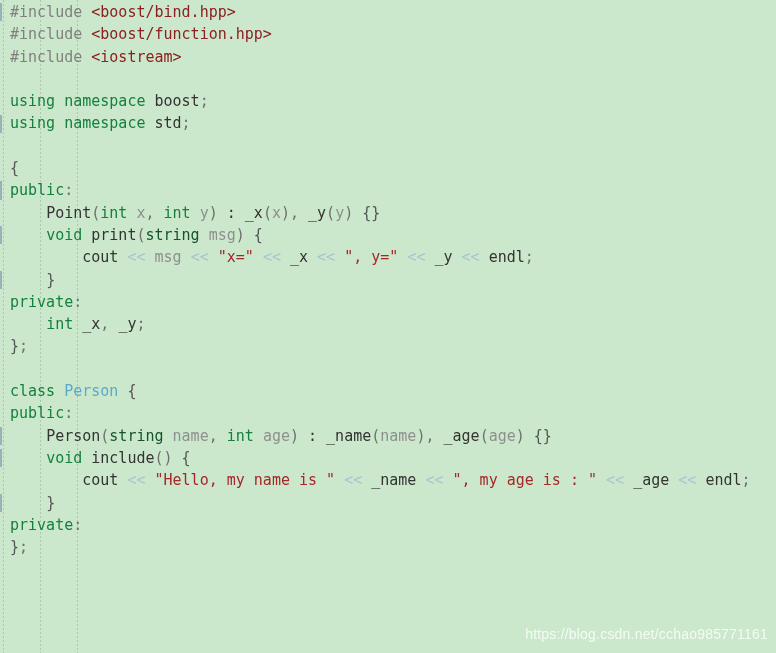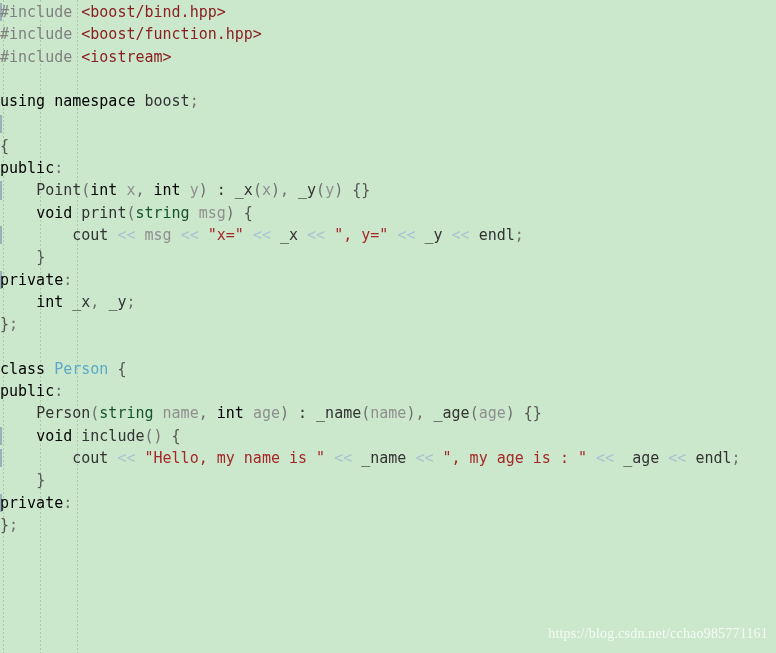--- a/index.html
+++ b/index.html
@@ -23,26 +23,27 @@
     position: absolute;
     left: 0;
     top: 1px;
     width: 776px;
   }
   .line {
     height: 22.3px;
     line-height: 22.3px;
     white-space: pre;
     position: relative;
+    padding-left: 10px;
   }
   
   .t-plain   { color: #333333; }
   .t-pre     { color: #808080; }
   .t-inc     { color: #8b2020; }
-  .t-kw      { color: #000000; }
+  .t-kw      { color: #15803d; }
   .t-type    { color: #14532d; }
   .t-cls     { color: #5ca8c8; }
   .t-str     { color: #a52828; }
   .t-op      { color: #a8c4d0; }
   .t-param   { color: #8f8f8f; }
   .t-punct   { color: #6f6f6f; }
   .t-brace   { color: #555555; }
 
   
   .guide {
@@ -65,21 +66,21 @@
     left: 0;
     width: 2px;
     background: #8a9fb0;
     opacity: 0.75;
     pointer-events: none;
   }
   .watermark {
     position: absolute;
     right: 8px;
     bottom: 8px;
-    font-family: Liberation Serif, serif;
+    font-family: Liberation Sans, sans-serif;
     font-size: 14px;
     color: rgba(255,255,255,0.80);
     letter-spacing: 0.2px;
     white-space: nowrap;
     user-select: none;
     pointer-events: none;
   }
 </style>
 </head>
 <body>
@@ -102,20 +103,21 @@
       <div class="changebar" style="top: 449px; height: 18.3px;"></div>
       <div class="changebar" style="top: 493.6px; height: 18.3px;"></div>
     </div>
 
   <div class="code-area" id="code-area">
       <div class="line"><span class="t-pre">#include</span><span class="t-plain"> </span><span class="t-inc">&lt;boost/bind.hpp&gt;</span></div>
       <div class="line"><span class="t-pre">#include</span><span class="t-plain"> </span><span class="t-inc">&lt;boost/function.hpp&gt;</span></div>
       <div class="line"><span class="t-pre">#include</span><span class="t-plain"> </span><span class="t-inc">&lt;iostream&gt;</span></div>
       <div class="line">&nbsp;</div>
       <div class="line"><span class="t-kw">using</span><span class="t-plain"> </span><span class="t-kw">namespace</span><span class="t-plain"> </span><span class="t-plain">boost</span><span class="t-punct">;</span></div>
+      <div class="line"><span class="t-kw">using</span><span class="t-plain"> </span><span class="t-kw">namespace</span><span class="t-plain"> </span><span class="t-plain">std</span><span class="t-punct">;</span></div>
       <div class="line">&nbsp;</div>
       <div class="line"><span class="t-brace">{</span></div>
       <div class="line"><span class="t-kw">public</span><span class="t-punct">:</span></div>
       <div class="line"><span class="t-plain">    </span><span class="t-plain">Point</span><span class="t-punct">(</span><span class="t-kw">int</span><span class="t-plain"> </span><span class="t-param">x</span><span class="t-punct">, </span><span class="t-kw">int</span><span class="t-plain"> </span><span class="t-param">y</span><span class="t-punct">)</span><span class="t-plain"> : </span><span class="t-plain">_x</span><span class="t-punct">(</span><span class="t-param">x</span><span class="t-punct">)</span><span class="t-punct">, </span><span class="t-plain">_y</span><span class="t-punct">(</span><span class="t-param">y</span><span class="t-punct">)</span><span class="t-plain"> </span><span class="t-brace">{}</span></div>
       <div class="line"><span class="t-plain">    </span><span class="t-kw">void</span><span class="t-plain"> </span><span class="t-plain">print</span><span class="t-punct">(</span><span class="t-type">string</span><span class="t-plain"> </span><span class="t-param">msg</span><span class="t-punct">)</span><span class="t-plain"> </span><span class="t-brace">{</span></div>
       <div class="line"><span class="t-plain">        </span><span class="t-plain">cout</span><span class="t-plain"> </span><span class="t-op">&lt;&lt;</span><span class="t-plain"> </span><span class="t-param">msg</span><span class="t-plain"> </span><span class="t-op">&lt;&lt;</span><span class="t-plain"> </span><span class="t-str">"x="</span><span class="t-plain"> </span><span class="t-op">&lt;&lt;</span><span class="t-plain"> </span><span class="t-plain">_x</span><span class="t-plain"> </span><span class="t-op">&lt;&lt;</span><span class="t-plain"> </span><span class="t-str">", y="</span><span class="t-plain"> </span><span class="t-op">&lt;&lt;</span><span class="t-plain"> </span><span class="t-plain">_y</span><span class="t-plain"> </span><span class="t-op">&lt;&lt;</span><span class="t-plain"> </span><span class="t-plain">endl</span><span class="t-punct">;</span></div>
       <div class="line"><span class="t-plain">    </span><span class="t-brace">}</span></div>
       <div class="line"><span class="t-kw">private</span><span class="t-punct">:</span></div>
       <div class="line"><span class="t-plain">    </span><span class="t-kw">int</span><span class="t-plain"> </span><span class="t-plain">_x</span><span class="t-punct">, </span><span class="t-plain">_y</span><span class="t-punct">;</span></div>
       <div class="line"><span class="t-brace">}</span><span class="t-punct">;</span></div>

